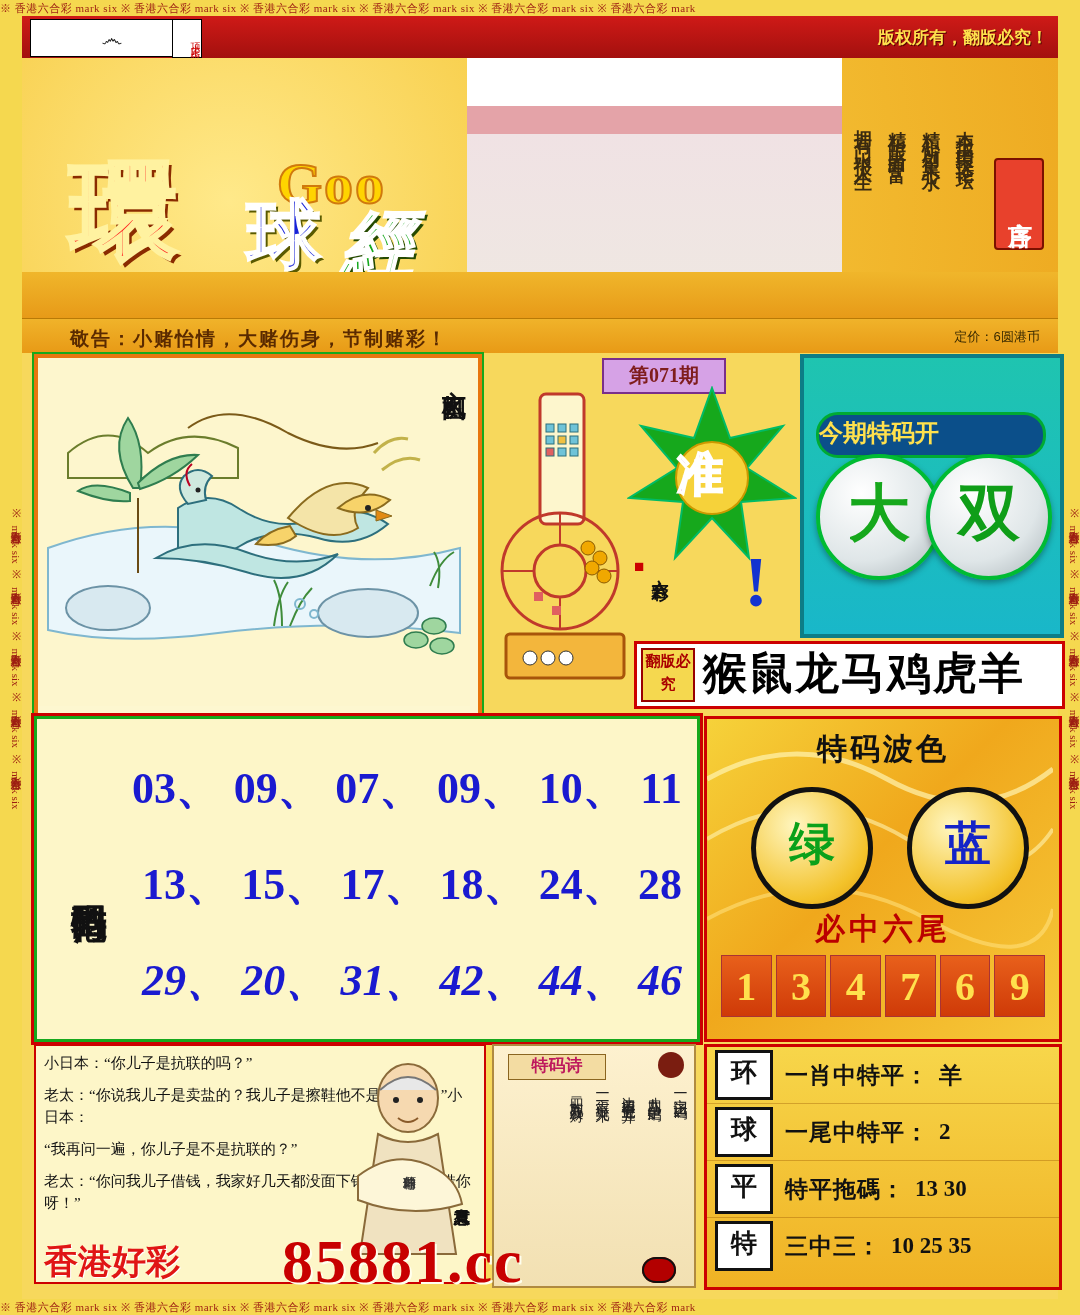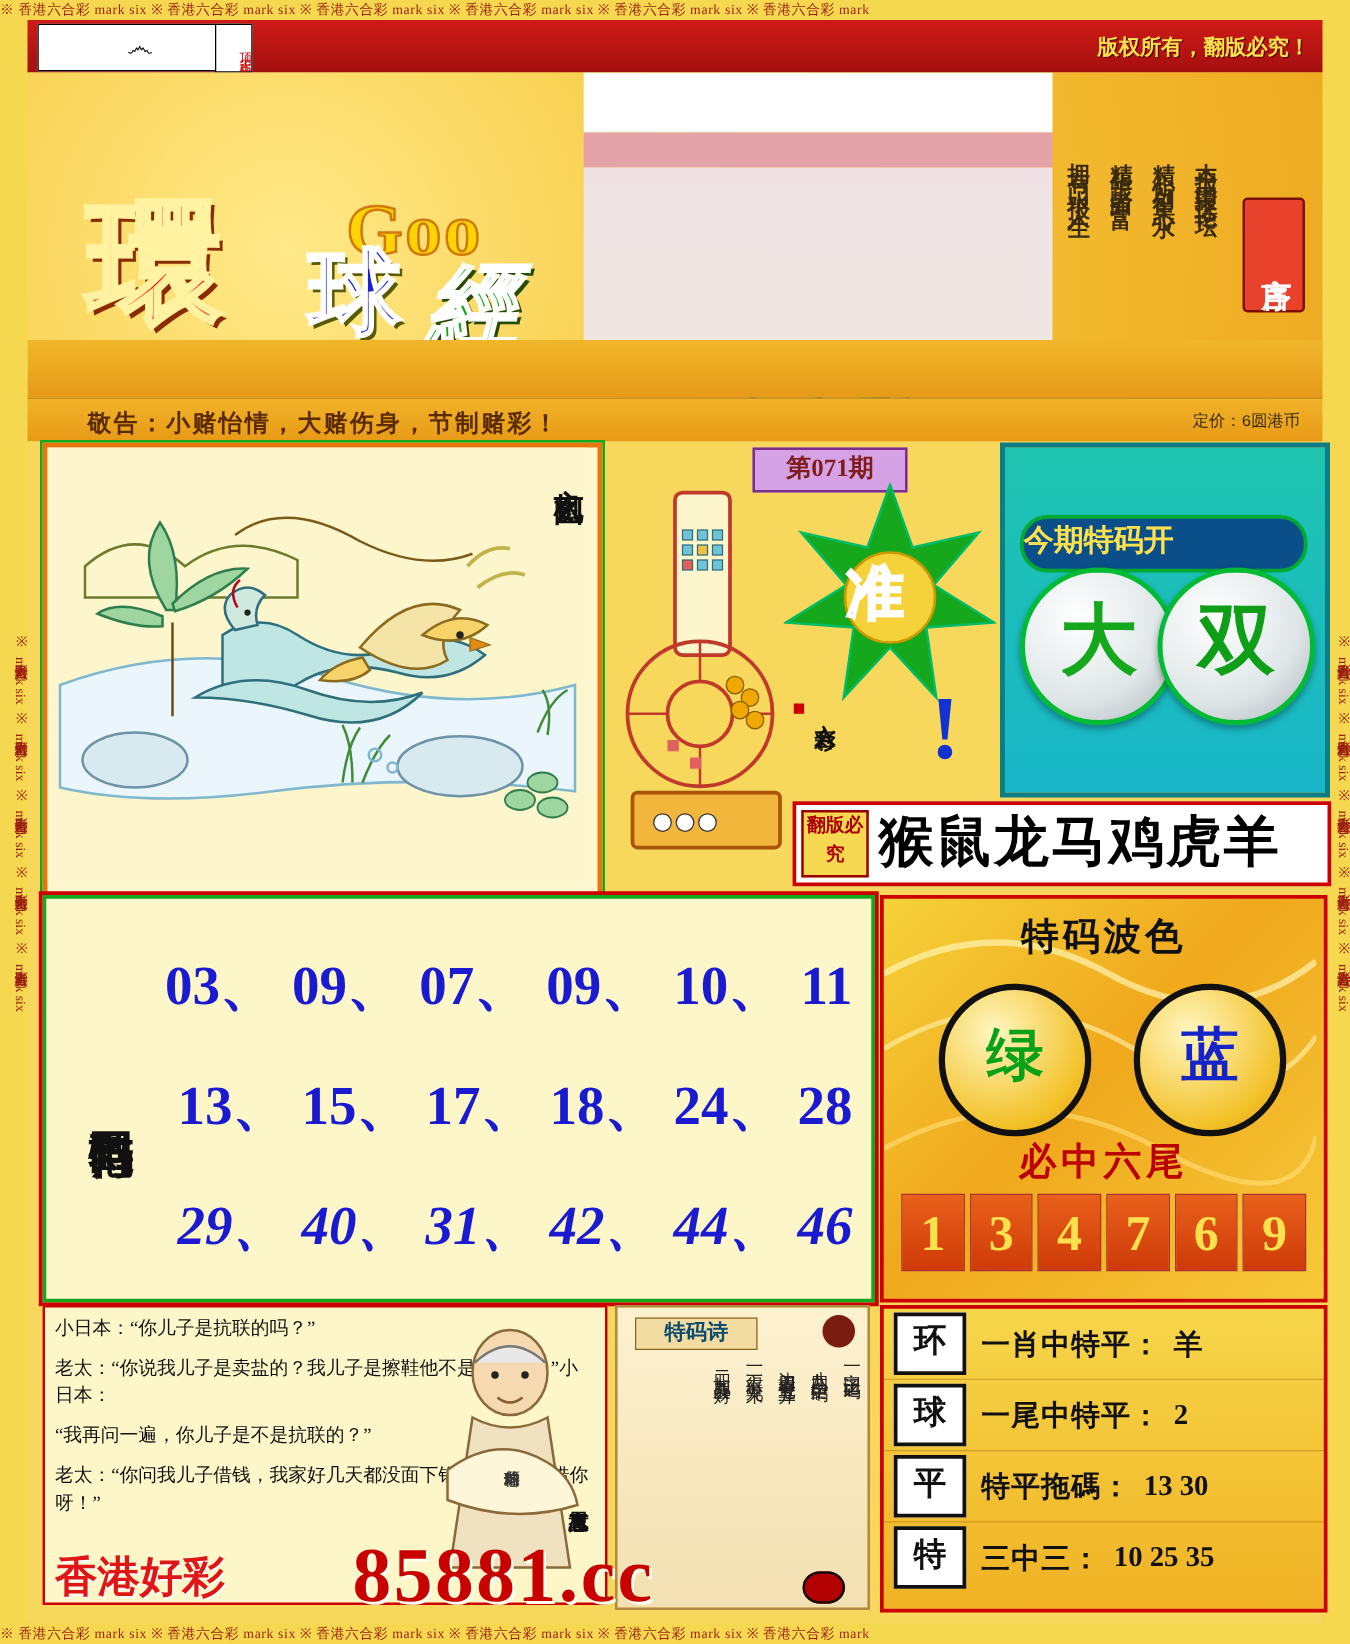--- a/index.html
+++ b/index.html
@@ -318,21 +318,21 @@
 
   
   .scroll-box{
     position:absolute;left:470px;top:1028px;width:200px;height:240px;
     background:linear-gradient(#fdf1cf,#f2e0b2);
     border:2px solid #b08a40;
   }
   .scroll-title{
     position:absolute;left:14px;top:8px;width:96px;height:24px;
     background:#f3dca2;border:1px solid #8a6520;
-    color:#0c4a6e;font-size:17px;font-weight:bold;text-align:center;line-height:22px;
+    color:#be185d;font-size:17px;font-weight:bold;text-align:center;line-height:22px;
     font-family:"Liberation Serif",serif;
   }
   .scroll-cols{
     position:absolute;left:10px;top:40px;width:186px;height:190px;
     display:flex;flex-direction:row-reverse;gap:6px;
     font-family:"Liberation Serif",serif;font-size:14px;color:#222;
   }
   .scroll-col{writing-mode:vertical-rl;line-height:20px;letter-spacing:2px;}
   .seal{
     position:absolute;right:10px;top:6px;width:26px;height:26px;
@@ -562,21 +562,21 @@
         <div class="nums-row r2">
           <span>13、</span>
           <span>15、</span>
           <span>17、</span>
           <span>18、</span>
           <span>24、</span>
           <span>28</span>
         </div>
         <div class="nums-row r3">
           <span>29、</span>
-          <span>40、</span>
+          <span>20、</span>
           <span>31、</span>
           <span>42、</span>
           <span>44、</span>
           <span>46</span>
         </div>
       </div>
     </div>
 
     <div class="wave-box">
       <svg style="position:absolute;left:0;top:0;" width="346" height="314" viewBox="0 0 346 314">

